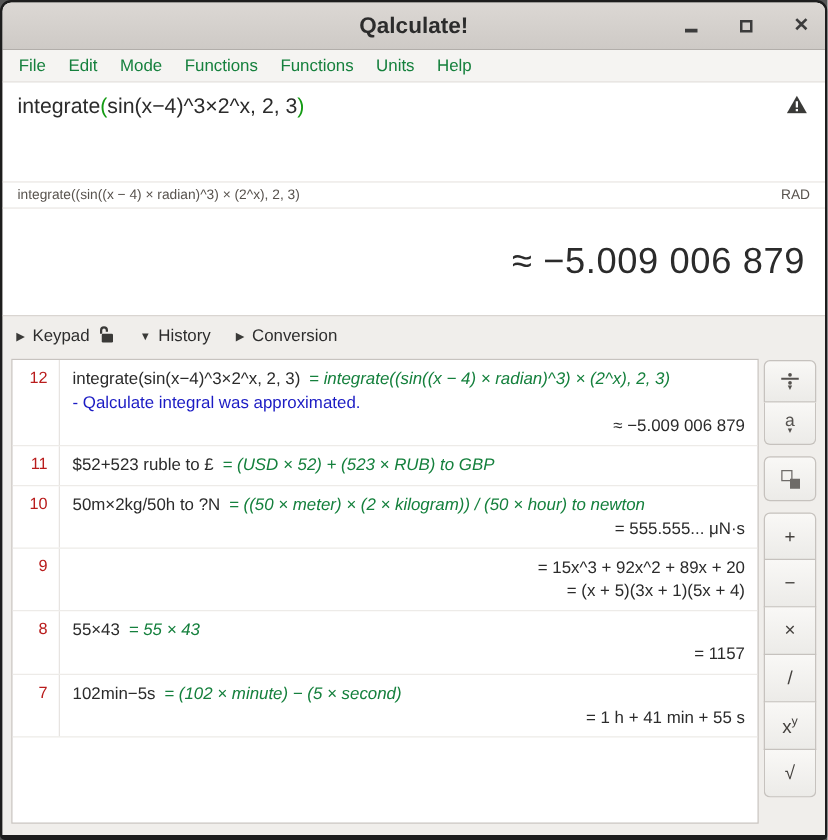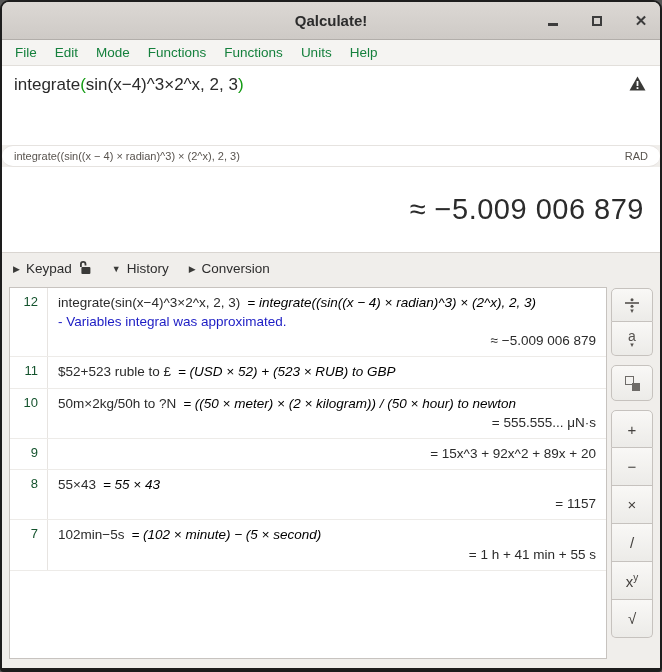--- a/index.html
+++ b/index.html
@@ -18,21 +18,21 @@
     display: flex; flex-direction: column;
   }
   
   .titlebar {
     height: 38px; flex: 0 0 38px;
     background: linear-gradient(#dcd8d4, #cecac6);
     border-bottom: 1px solid #b2aeaa;
     position: relative;
     display: flex; align-items: center; justify-content: center;
   }
-  .title { font-size: 15px; font-weight: bold; color: #2c2c2c; }
+  .title { font-size: 18px; font-weight: bold; color: #2c2c2c; }
   .winbtns {
     position: absolute; right: 12px; top: 0; height: 100%;
     display: flex; align-items: center; gap: 30px;
   }
   .winbtn { width: 14px; height: 14px; display: flex; align-items: center; justify-content: center; color: #3c3c3c; }
   .min-glyph { width: 10px; height: 3px; background: #3c3c3c; margin-top: 8px; }
   .max-glyph { width: 10px; height: 10px; border: 2px solid #3c3c3c; }
   .close-glyph { font-size: 15px; font-weight: bold; line-height: 1; }
   
   .menubar {
@@ -55,21 +55,21 @@
   .paren-hl { color: #149b14; }
   .warning-wrap { position: absolute; top: 10px; right: 14px; }
   
   .status-bar {
     height: 22px; flex: 0 0 22px;
     background: #ffffff;
     border-top: 1px solid #e6e3e0;
     border-bottom: 1px solid #e6e3e0;
     display: flex; align-items: center; justify-content: space-between;
     padding: 0 12px;
-    font-size: 11px; color: #58534e; border-radius: 11px;
+    font-size: 11px; color: #58534e;
   }
   
   .result-area {
     height: 85px; flex: 0 0 85px;
     background: #ffffff;
     display: flex; align-items: center; justify-content: flex-end;
     padding-right: 16px;
     font-size: 29px; color: #2b2b2b;
     letter-spacing: 0.5px;
   }
@@ -89,26 +89,26 @@
   .history-panel {
     flex: 1;
     background: #ffffff;
     border: 1px solid #c7c3bf;
     overflow: hidden;
   }
   .hrow { display: flex; border-bottom: 1px solid #edebe8; }
   .hnum {
     flex: 0 0 38px; width: 38px;
     text-align: right; padding: 6px 9px 0 0;
-    color: #14532d; font-size: 13px;
+    color: #b91c1c; font-size: 13px;
     border-right: 1px solid #e7e4e1;
   }
   .hcontent { flex: 1; padding: 5px 10px 6px 10px; font-size: 13.5px; line-height: 1.42; }
   .hexpr { color: #2b2b2b; }
-  .hparse { color: #000000; font-style: italic; margin-left: 7px; }
+  .hparse { color: #15803d; font-style: italic; margin-left: 7px; }
   .hnote { color: #1b1bc4; }
   .hresult { text-align: right; color: #2b2b2b; }
   
   .side-col { flex: 0 0 50px; width: 50px; display: flex; flex-direction: column; align-items: center; padding-top: 1px; }
   .btn {
     width: 42px; height: 34px;
     background: linear-gradient(#f9f8f6, #ecebe8);
     border: 1px solid #c6c2be;
     display: flex; flex-direction: column; align-items: center; justify-content: center;
     color: #44413e; font-size: 15px;
@@ -199,21 +199,21 @@
   </div>
 
   <div class="main">
 
     <div class="history-panel">
 
       <div class="hrow">
         <div class="hnum">12</div>
         <div class="hcontent">
           <div><span class="hexpr">integrate(sin(x−4)^3×2^x, 2, 3)</span><span class="hparse">= integrate((sin((x − 4) × radian)^3) × (2^x), 2, 3)</span></div>
-          <div class="hnote">- Variables integral was approximated.</div>
+          <div class="hnote">- Qalculate integral was approximated.</div>
           <div class="hresult">≈ −5.009 006 879</div>
         </div>
       </div>
 
       <div class="hrow">
         <div class="hnum">11</div>
         <div class="hcontent">
           <div><span class="hexpr">$52+523 ruble to £</span><span class="hparse">= (USD × 52) + (523 × RUB) to GBP</span></div>
         </div>
       </div>
@@ -223,20 +223,21 @@
         <div class="hcontent">
           <div><span class="hexpr">50m×2kg/50h to ?N</span><span class="hparse">= ((50 × meter) × (2 × kilogram)) / (50 × hour) to newton</span></div>
           <div class="hresult">= 555.555... μN·s</div>
         </div>
       </div>
 
       <div class="hrow">
         <div class="hnum">9</div>
         <div class="hcontent">
           <div class="hresult">= 15x^3 + 92x^2 + 89x + 20</div>
+          <div class="hresult">= (x + 5)(3x + 1)(5x + 4)</div>
         </div>
       </div>
 
       <div class="hrow">
         <div class="hnum">8</div>
         <div class="hcontent">
           <div><span class="hexpr">55×43</span><span class="hparse">= 55 × 43</span></div>
           <div class="hresult">= 1157</div>
         </div>
       </div>

